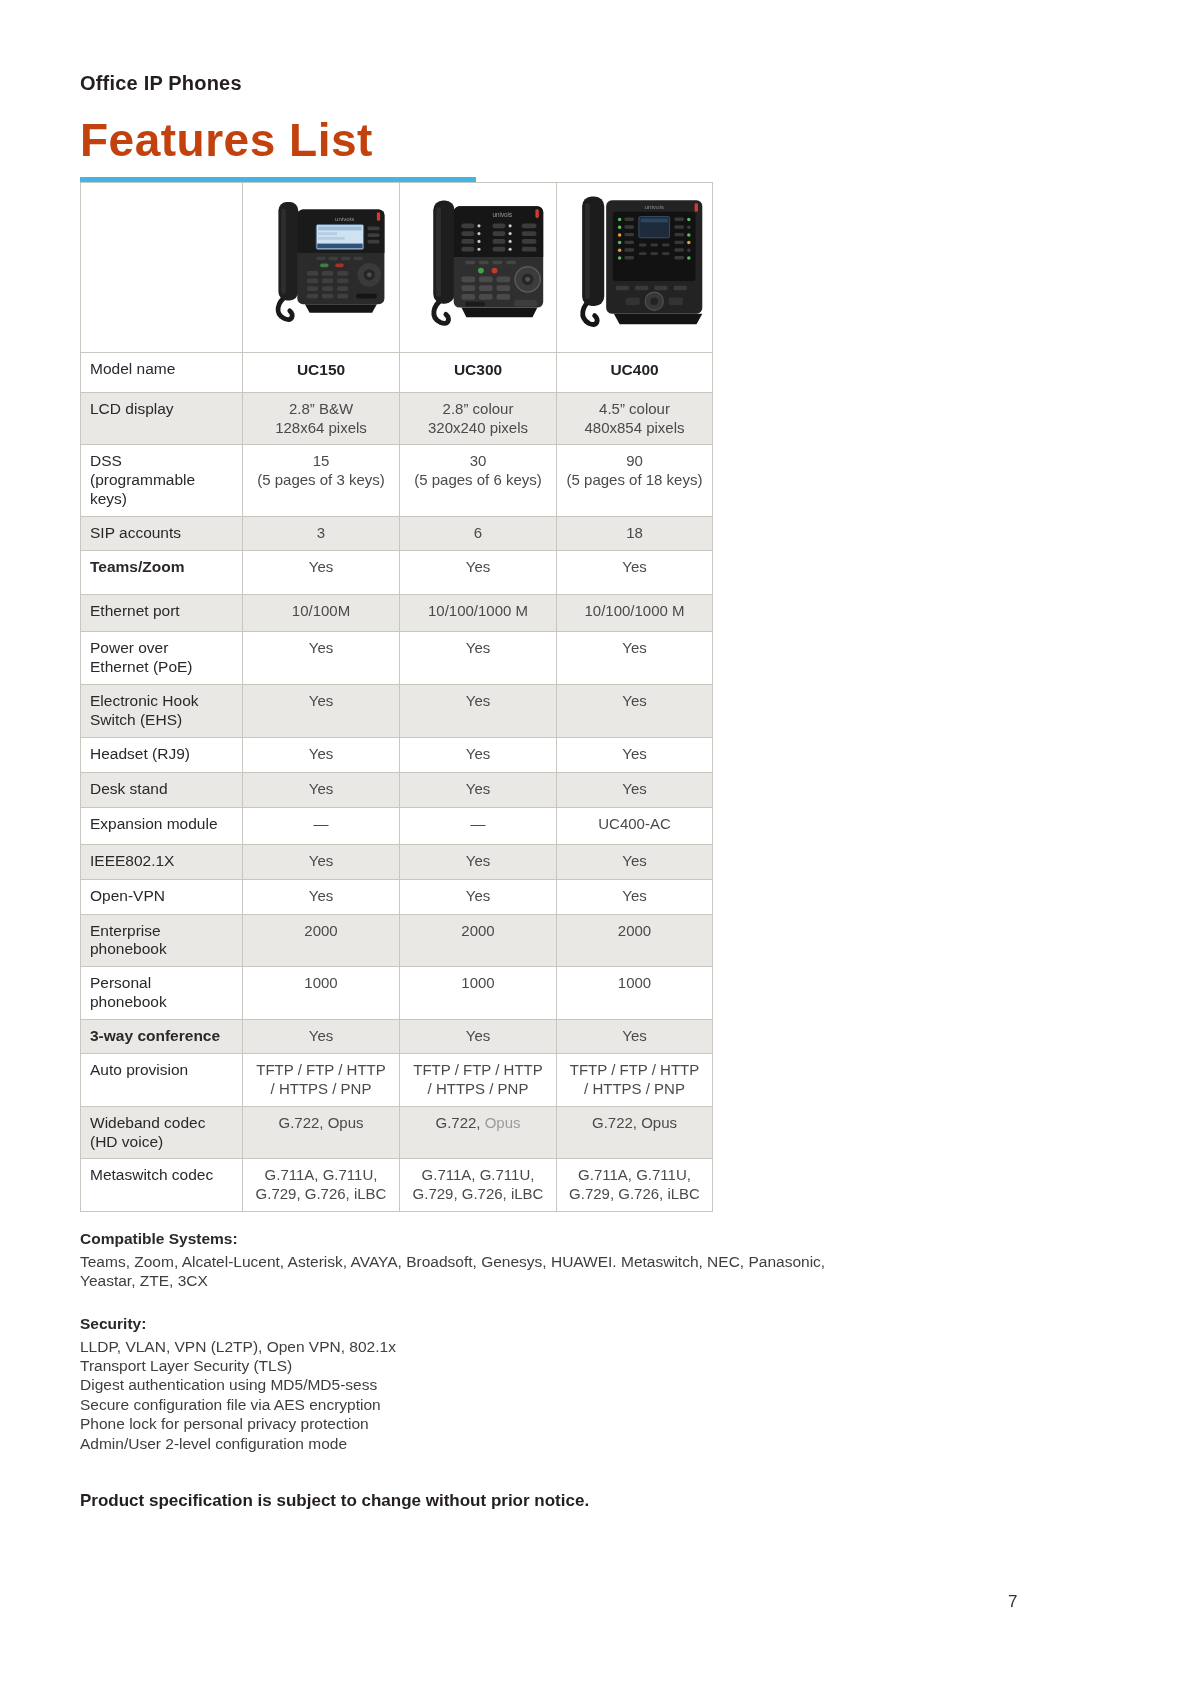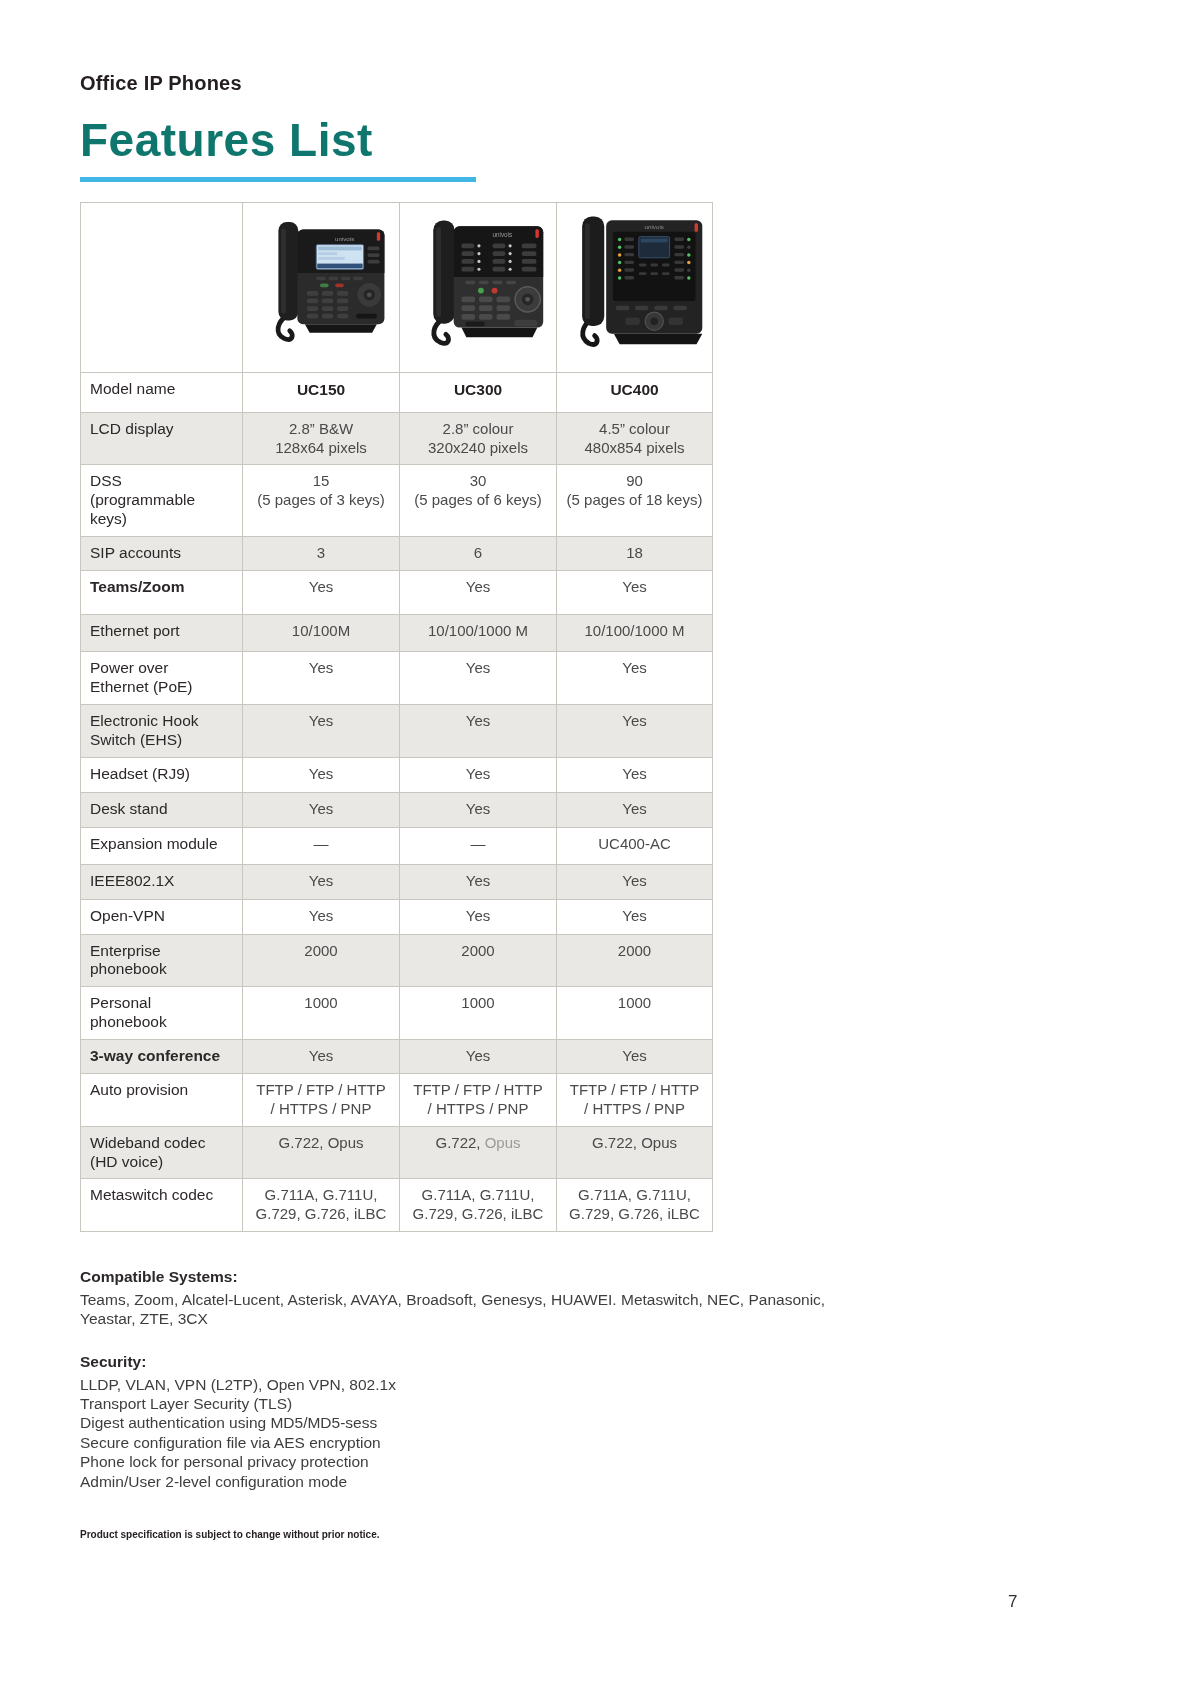--- a/index.html
+++ b/index.html
@@ -1,38 +1,38 @@
 <!DOCTYPE html>
 <html><head>
 <meta charset="utf-8">
 <style>
   html,body{margin:0;padding:0;background:#ffffff;}
   .page{position:relative;width:1200px;height:1697px;background:#ffffff;
         font-family:"Liberation Sans",sans-serif;color:#2e2a2b;overflow:hidden;}
   .content{position:absolute;left:80px;top:72px;width:920px;}
   .eyebrow{font-size:20px;font-weight:bold;color:#241e1f;letter-spacing:.2px;}
-  .title{font-size:46px;font-weight:bold;color:#0f766e;margin-top:22px;line-height:1.04;letter-spacing:.5px;}
+  .title{font-size:46px;font-weight:bold;color:#c2410c;margin-top:22px;line-height:1.04;letter-spacing:.5px;}
   .accent-bar{width:396px;height:5px;background:#3fb6e3;margin-top:12px;}
 
-  table.features{border-collapse:collapse;margin-top:20px;width:632px;table-layout:fixed;}
+  table.features{border-collapse:collapse;width:632px;table-layout:fixed;}
   table.features td{border:1px solid #c9c6c0;vertical-align:top;}
   tr.image-row{height:170px;}
   td.image-cell{text-align:center;vertical-align:bottom;padding:0 0 3px 0;background:#fff;}
   td.image-cell svg{display:block;margin:0 auto;}
   .label-cell{padding:7px 8px 7px 9px;font-size:15.5px;color:#2c2728;white-space:pre-line;line-height:1.22;}
   .label-cell.bold{font-weight:bold;}
   .value-cell{padding:7px 6px;text-align:center;font-size:15px;color:#4a4a4a;white-space:pre-line;line-height:1.25;}
   tr.shaded td{background:#e9e8e5;}
   tr.model-row .value-cell{font-weight:bold;font-size:15.5px;color:#262122;}
   .muted{color:#9b9b9b;}
 
-  .section-heading{font-weight:bold;font-size:15.5px;margin-top:36px;color:#2c2728;}
+  .section-heading{font-weight:bold;font-size:15.5px;margin-top:18px;color:#2c2728;}
   .section-heading.security{margin-top:24px;}
   .section-body{font-size:15.5px;line-height:1.25;color:#3e3e3e;white-space:pre-line;margin-top:4px;max-width:885px;}
-  .footnote{font-weight:bold;font-size:10px;margin-top:38px;color:#241e1f;}
+  .footnote{font-weight:bold;font-size:17px;margin-top:38px;color:#241e1f;}
   .page-number{position:absolute;left:1008px;top:1592px;font-size:17px;color:#333333;}
 </style>
 </head>
 <body>
 
 <div class="page">
   <div class="content">
 
     <div class="eyebrow">Office IP Phones</div>
     <div class="title">Features List</div>

